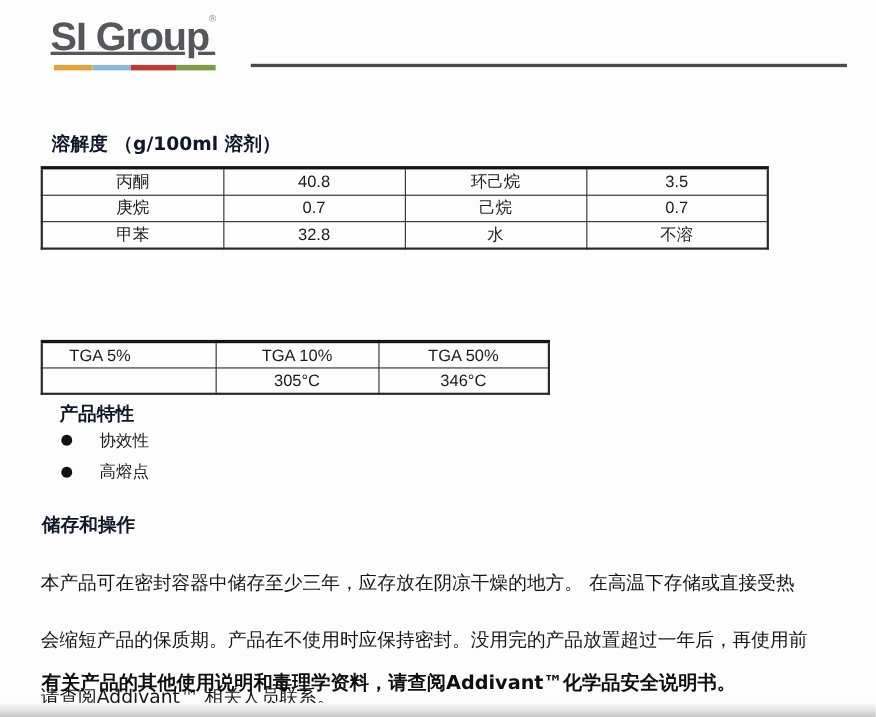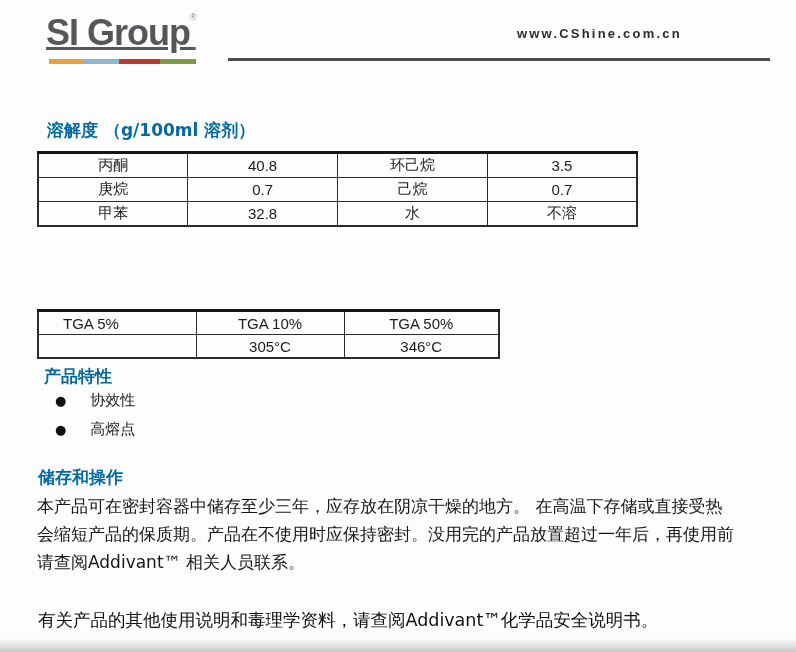--- a/index.html
+++ b/index.html
@@ -27,31 +27,31 @@
     position:absolute;left:228px;top:58px;width:542px;height:3px;background:#4b4b4b;
   }
   .website{
     position:absolute;left:517px;top:26px;
     font-family:"Liberation Sans", sans-serif;font-size:13px;font-weight:bold;
     letter-spacing:2.2px;color:#2b2b2b;white-space:nowrap;
   }
 
   
   .section-title{
-    position:absolute;font-size:17px;font-weight:bold;color:#0369a1;white-space:nowrap;
+    position:absolute;font-size:17px;font-weight:bold;color:#0f172a;white-space:nowrap;
   }
   .t-sol{left:47px;top:119px;}
   .t-tga{left:47px;top:278px;}
-  .t-feat{left:44px;top:365px;}
+  .t-feat{left:54px;top:365px;}
   .t-store{left:38px;top:466px;}
 
   
   table{border-collapse:collapse;table-layout:fixed;}
   .sol-table{
-    position:absolute;left:37px;top:151px;width:601px;
+    position:absolute;left:37px;top:151px;width:662px;
     font-size:15px;
     border:2px solid #2a2a2a;border-top:3px solid #151515;
   }
   .sol-table td{
     border:1px solid #2a2a2a;height:23px;text-align:center;padding:0;
     overflow:hidden;white-space:nowrap;
   }
   .num{font-family:"Liberation Sans", sans-serif;margin-top:18px;}
 
   
@@ -71,26 +71,26 @@
     font-size:15px;white-space:nowrap;
   }
   .b-0{top:391px;} .b-1{top:420px;}
   .bullet-dot{font-size:13px;line-height:1;color:#111;}
 
   
   .storage-para{
     position:absolute;left:37px;top:492px;width:740px;
     font-size:17px;line-height:28px;color:#161616;
   }
-  .storage-para div{white-space:nowrap;}
+  .storage-para div{white-space:nowrap;margin-top:24px;}
 
   
   .footer-note{
     position:absolute;left:38px;top:608px;width:750px;
-    font-size:17.5px;font-weight:normal;color:#0e0e0e;white-space:nowrap;
+    font-size:17.5px;font-weight:bold;color:#0e0e0e;white-space:nowrap;
   }
 
   
   .bottom-bar{
     position:absolute;left:0;bottom:0;width:796px;height:13px;
     background:linear-gradient(to bottom,#fbfbfb 0%,#e2e2e2 55%,#c6c6c6 100%);
   }
 </style>
 </head>
 <body>
@@ -98,21 +98,20 @@
 <div class="page">
 
   <div class="logo-text"><span>SI Group</span><span class="logo-mark">®</span></div>
   <div class="logo-underline">
     <span class="seg seg-0" style="background: rgb(231, 162, 60);"></span>
     <span class="seg seg-1" style="background: rgb(140, 184, 213);"></span>
     <span class="seg seg-2" style="background: rgb(191, 58, 51);"></span>
     <span class="seg seg-3" style="background: rgb(125, 155, 64);"></span>
   </div>
   <div class="header-rule"></div>
-  <div class="website">www.CShine.com.cn</div>
 
   <div class="section-title t-sol">溶解度 （g/100ml 溶剂）</div>
   <table class="sol-table">
     <tbody>
       <tr>
         <td>丙酮</td>
         <td class="num">40.8</td>
         <td>环己烷</td>
         <td class="num">3.5</td>
       </tr>

